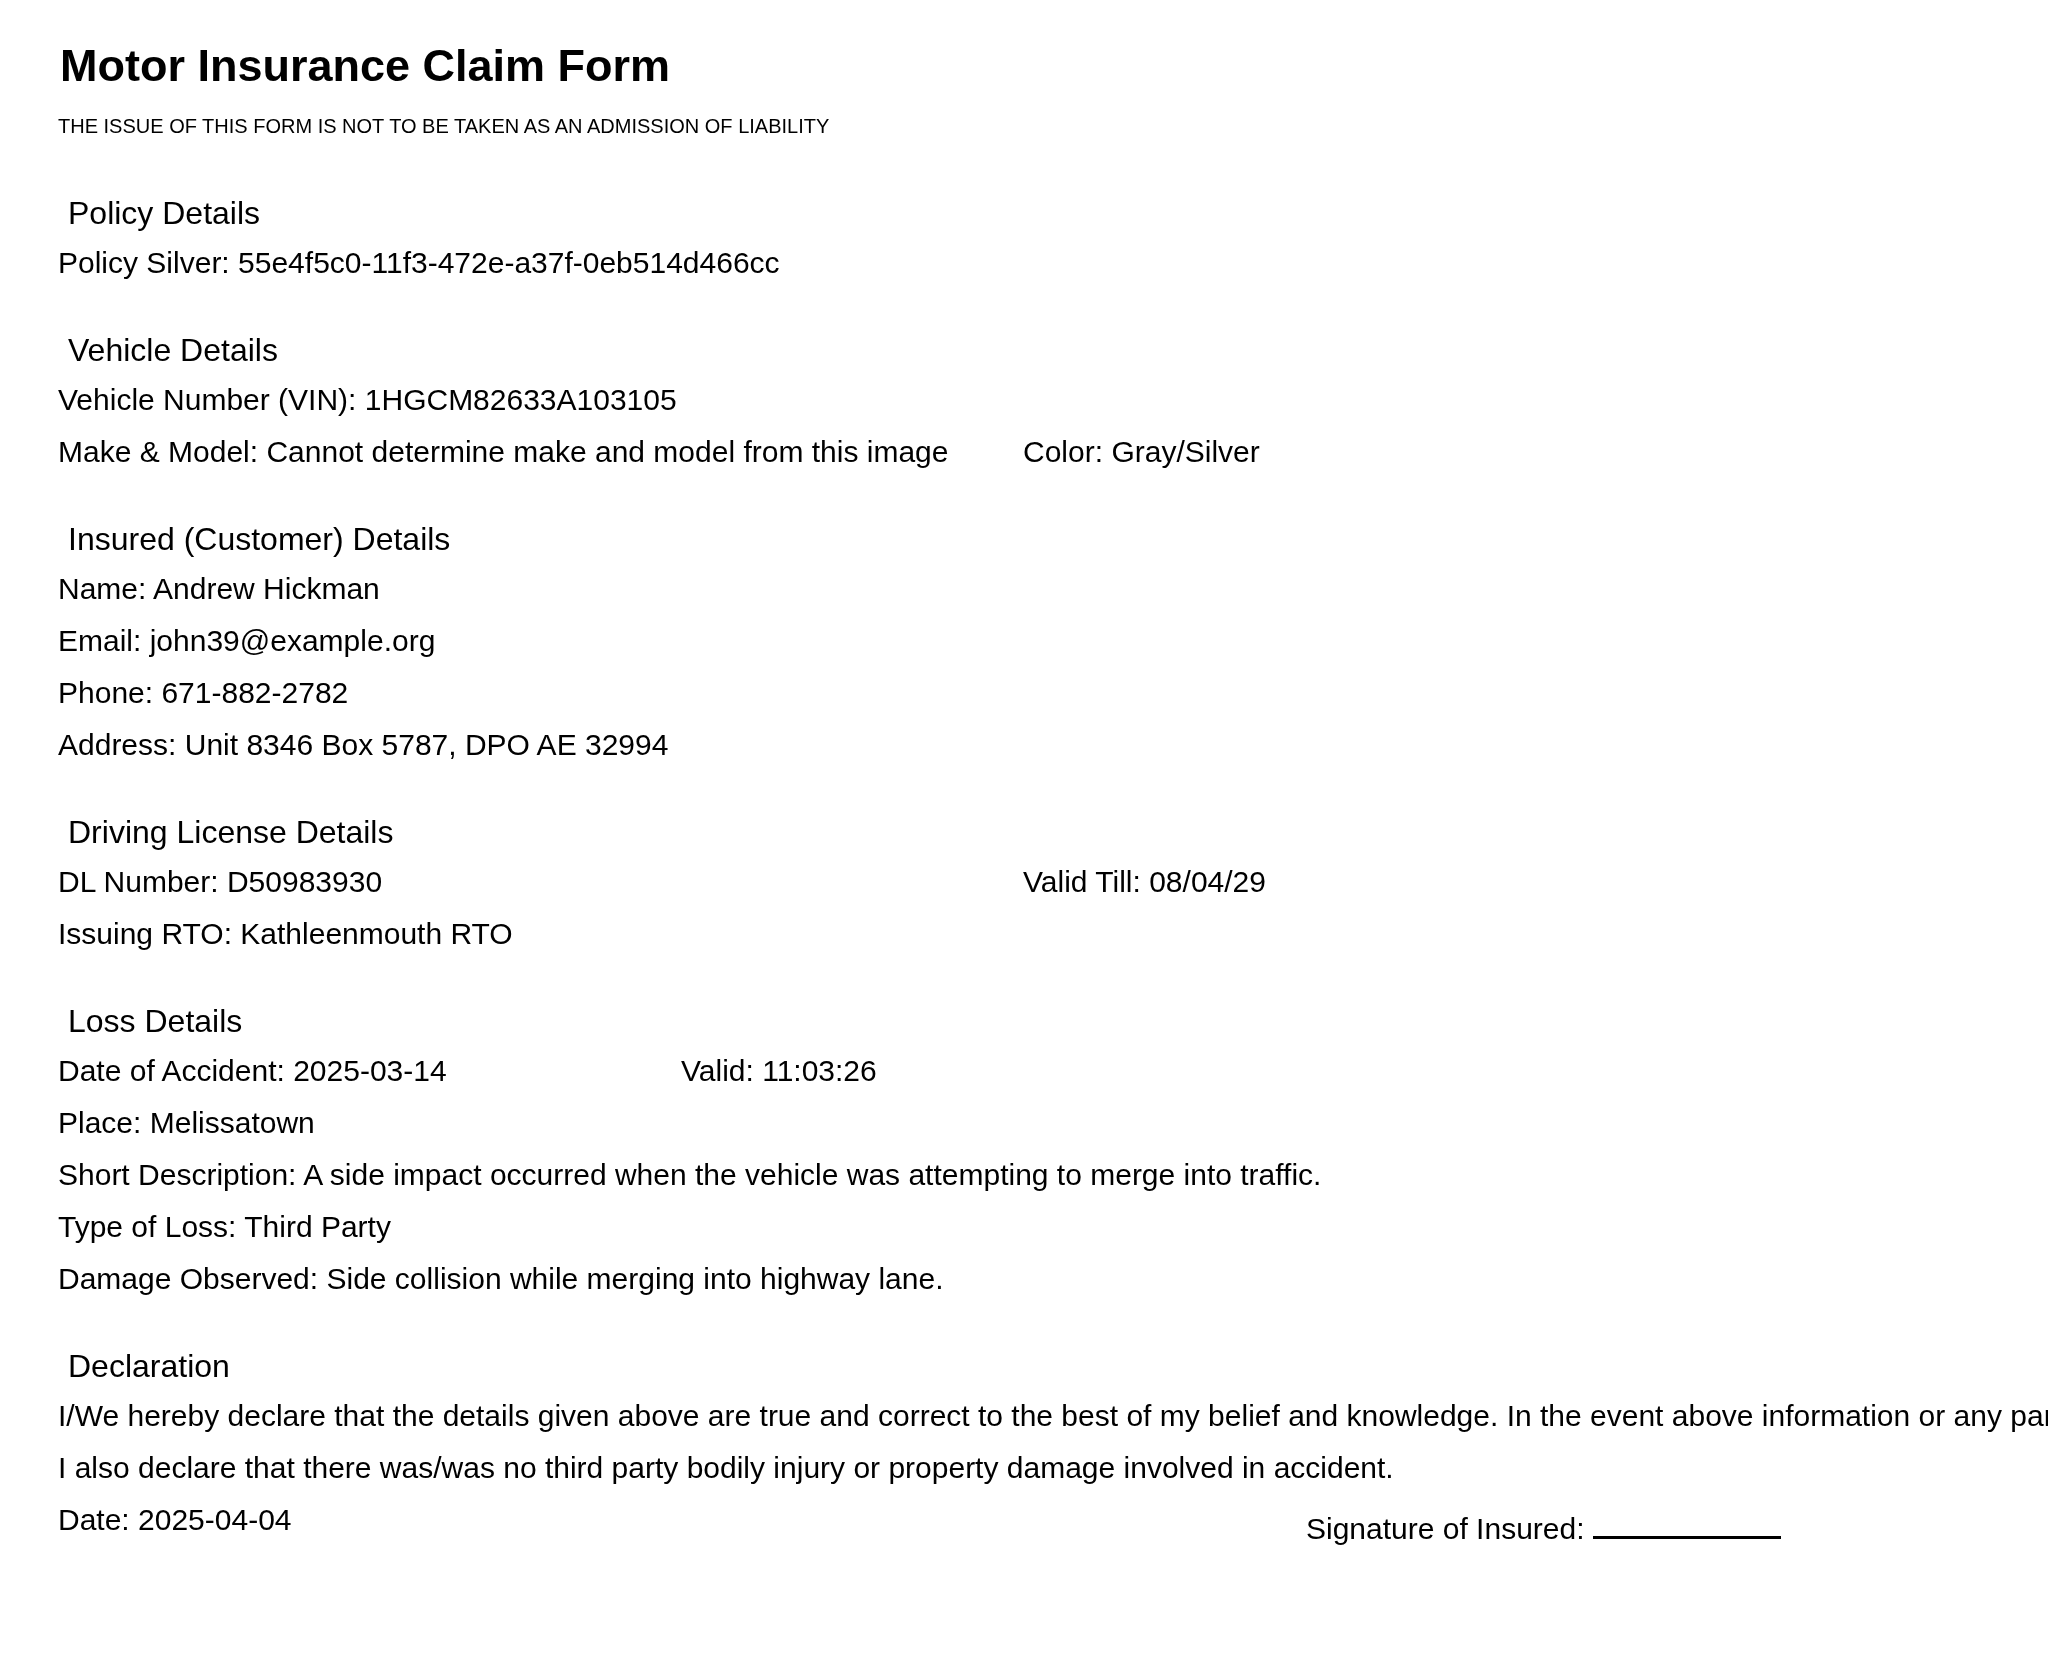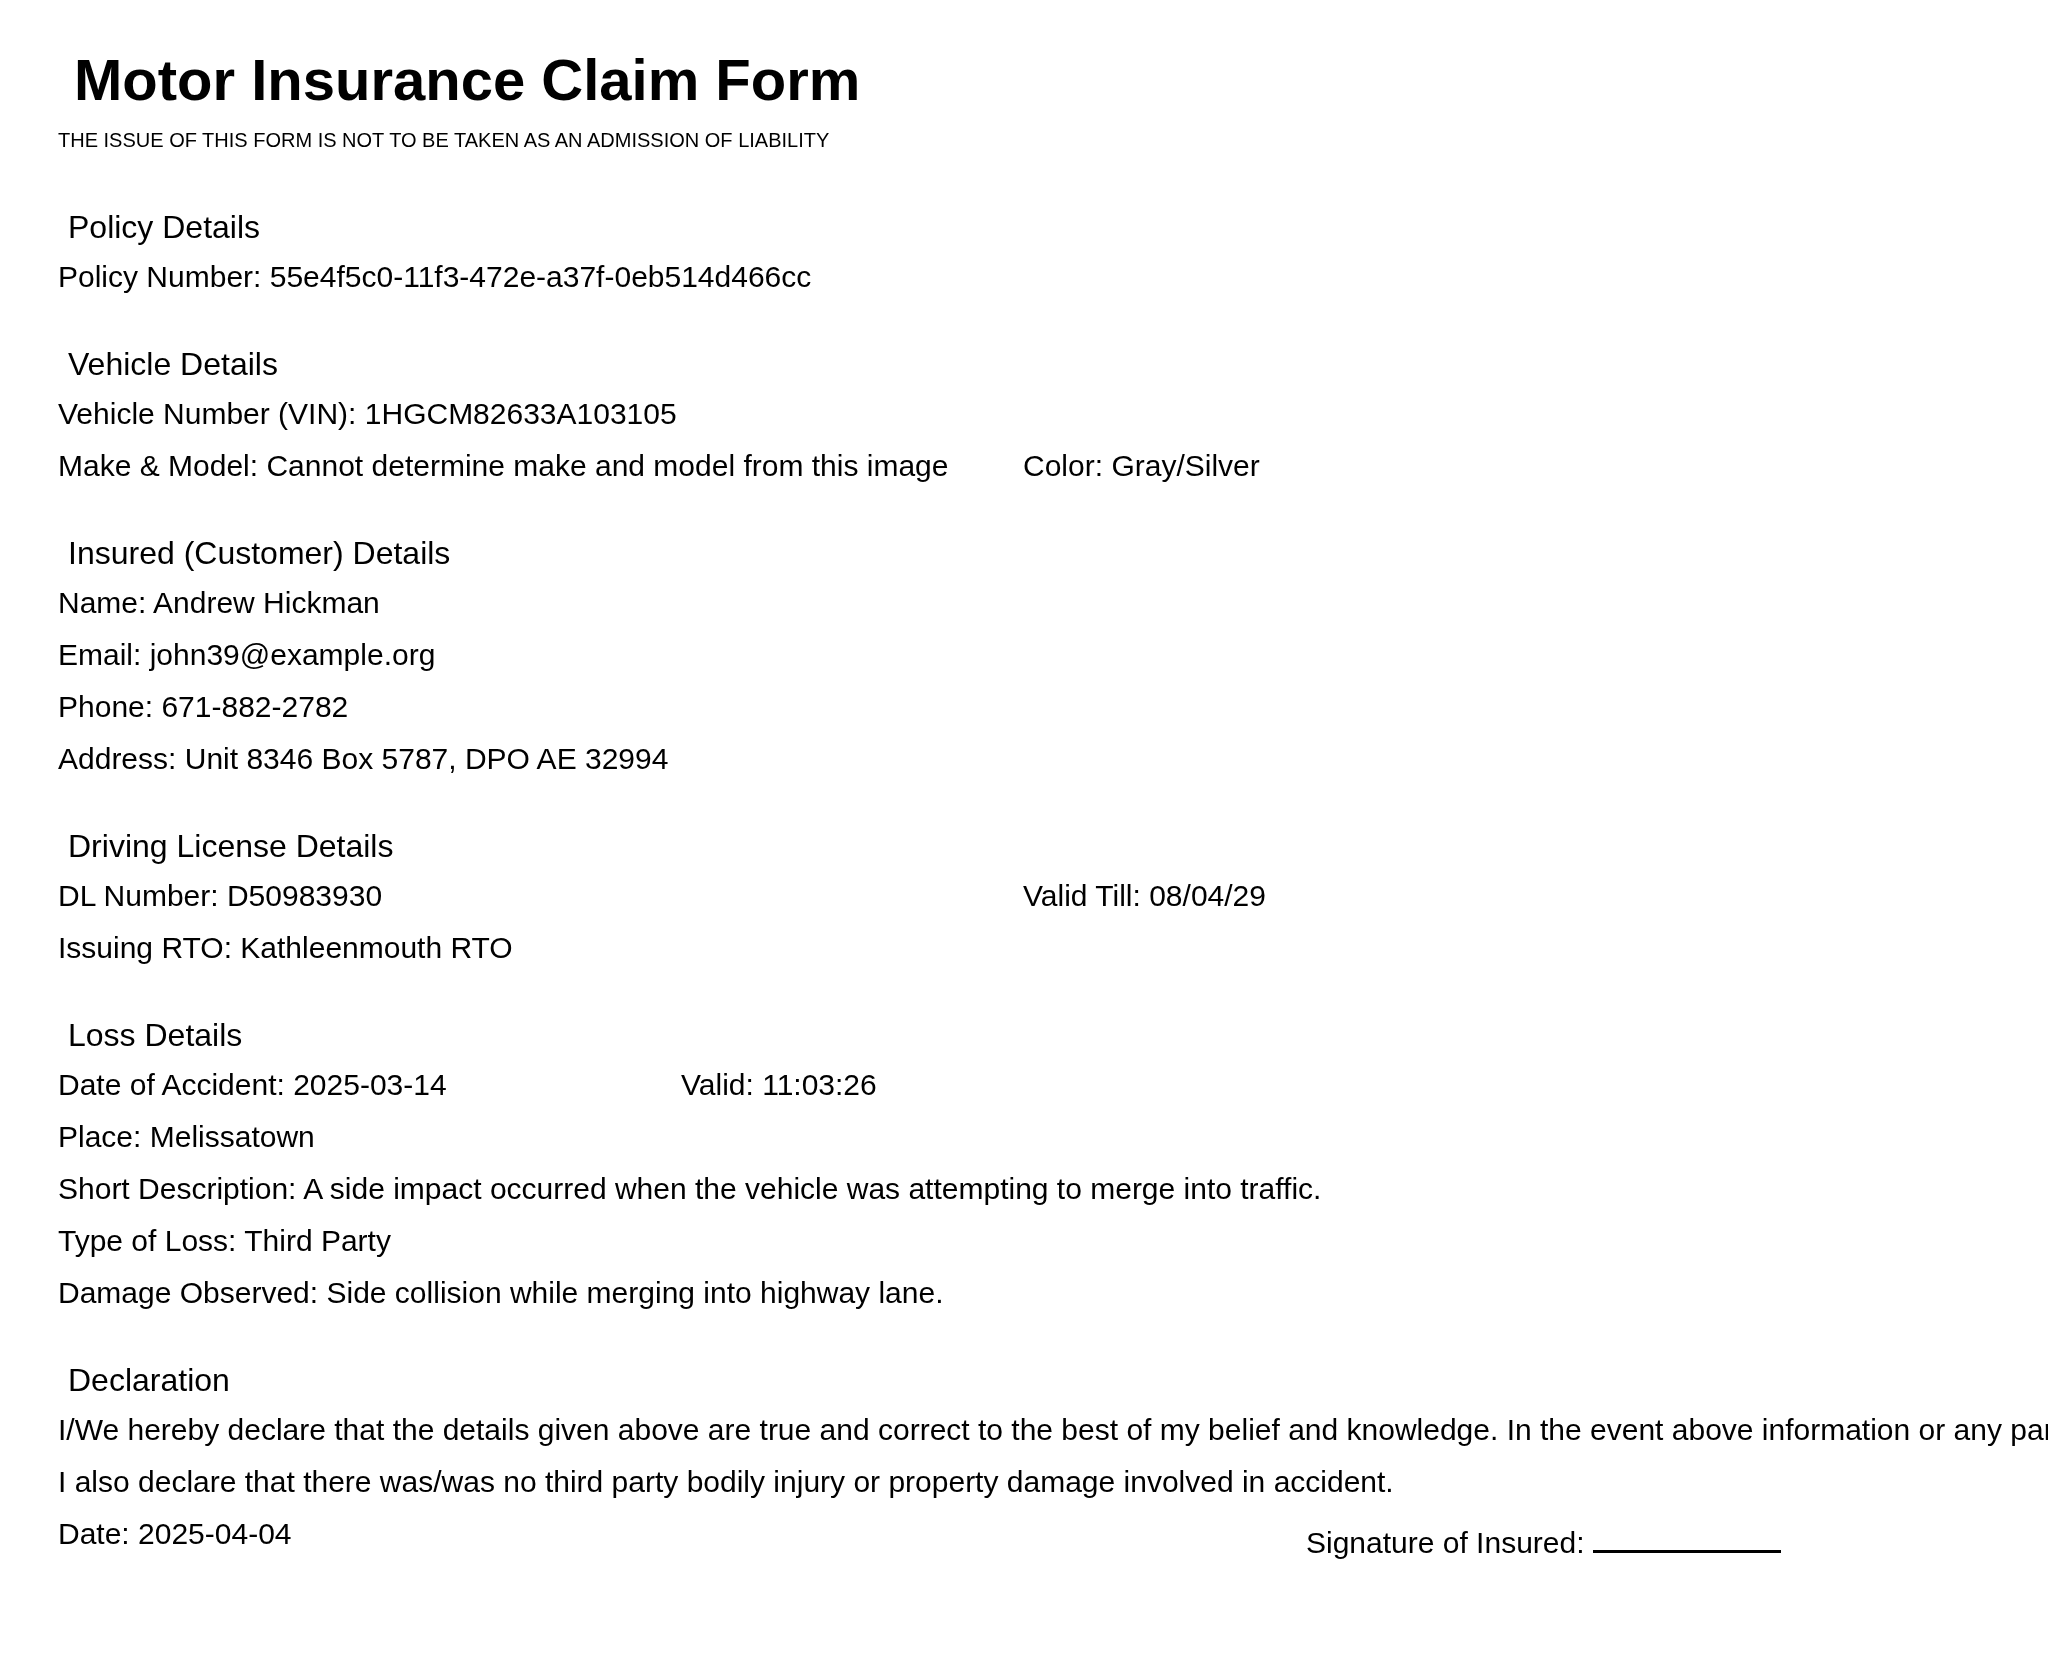--- a/index.html
+++ b/index.html
@@ -15,24 +15,24 @@
     font-family: "Liberation Sans", sans-serif;
   }
   .page {
     position: relative;
     box-sizing: border-box;
     width: 2048px;
     height: 1673px;
     padding: 38px 0 0 58px;
   }
   h1.title {
-    font-size: 58px;
+    font-size: 45px;
     line-height: 52px;
     font-weight: bold;
-    margin: 16px;
+    margin: 2px;
     white-space: nowrap;
   }
   p.disclaimer {
     font-size: 20px;
     line-height: 33px;
     margin: 18px 0 16px 0;
     white-space: nowrap;
   }
   h2.section-heading {
     font-size: 32px;
@@ -80,21 +80,21 @@
 </head>
 <body>
 
 <div class="page">
 
   <h1 class="title">Motor Insurance Claim Form</h1>
   <p class="disclaimer">THE ISSUE OF THIS FORM IS NOT TO BE TAKEN AS AN ADMISSION OF LIABILITY</p>
 
   <h2 class="section-heading">Policy Details</h2>
   <p class="line rel">
-    <span>Policy Number:</span>
+    <span>Policy Silver:</span>
     <span>55e4f5c0-11f3-472e-a37f-0eb514d466cc</span>
   </p>
 
   <h2 class="section-heading">Vehicle Details</h2>
   <p class="line">
     <span>Vehicle Number (VIN):</span>
     <span>1HGCM82633A103105</span>
   </p>
   <p class="line rel">
     <span>Make &amp; Model:</span>

